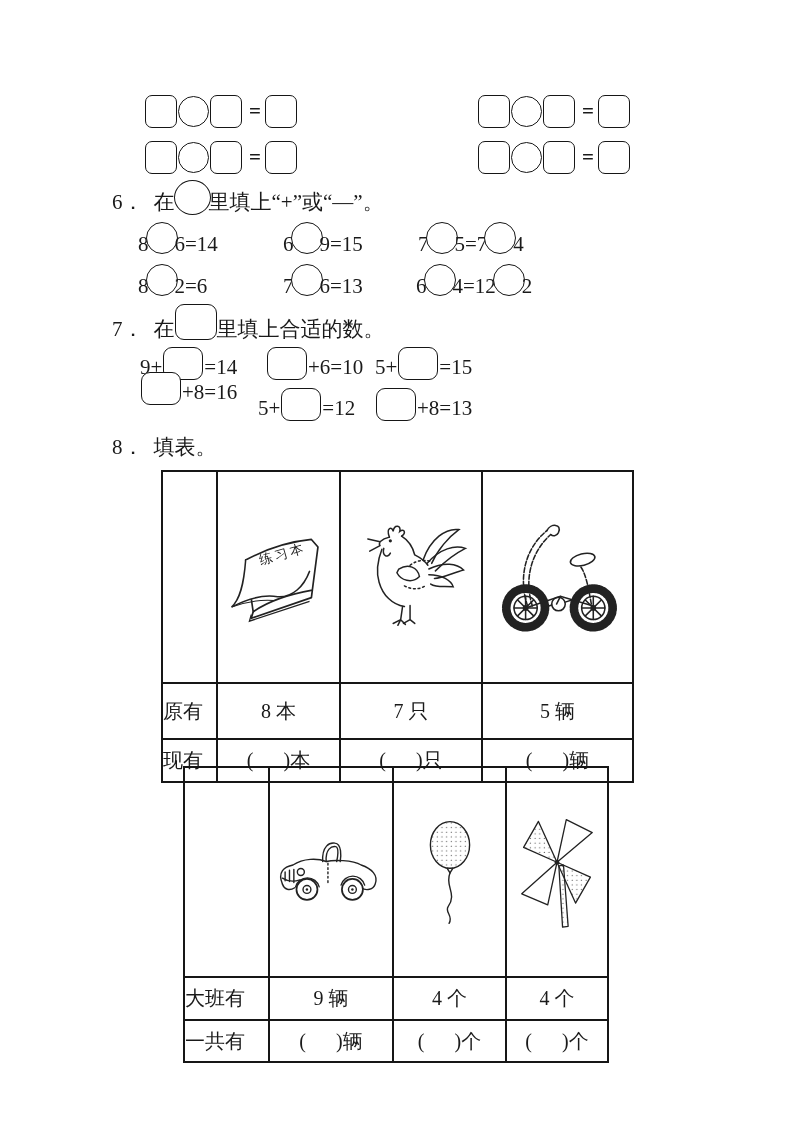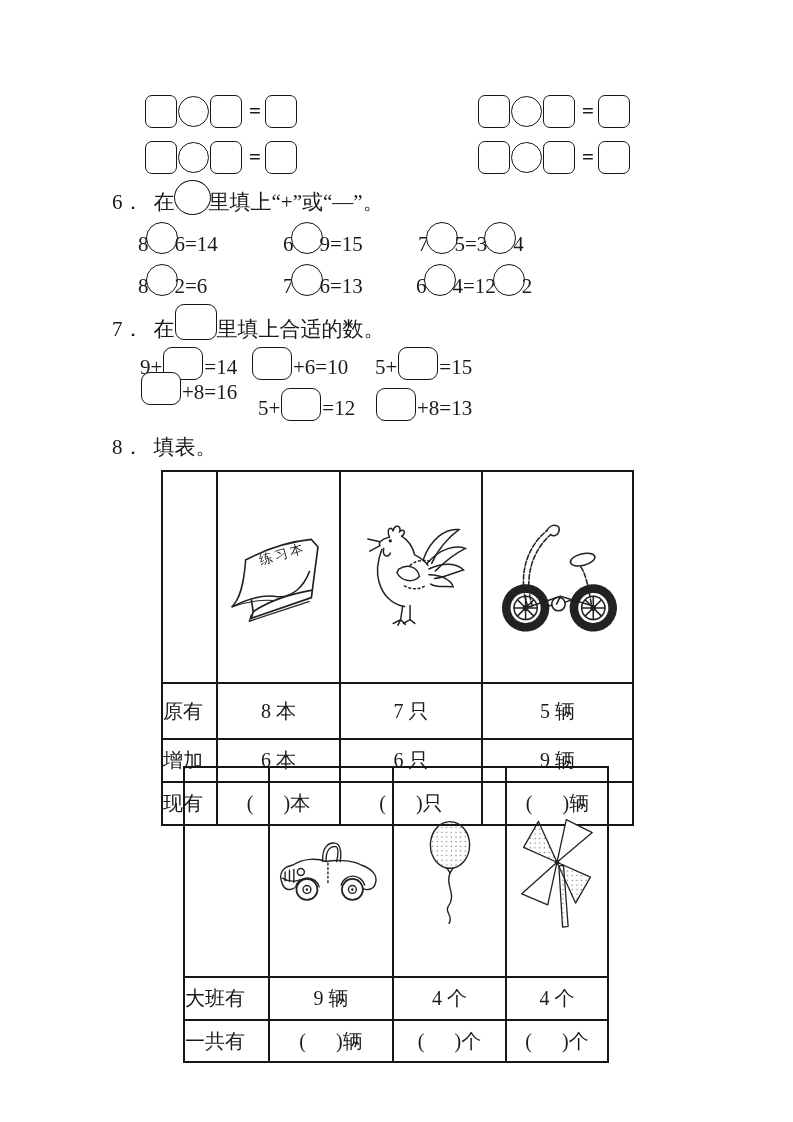--- a/index.html
+++ b/index.html
@@ -87,40 +87,40 @@
     <span class="num">6．</span><span>在</span><div class="tcirc"></div><span>里填上“+”或“—”。</span>
   </div>
 
   <div class="eq" style="left:138px;top:222px">
     <span class="t">8</span><div class="c"></div><span class="t">6=14</span>
   </div>
   <div class="eq" style="left:283px;top:222px">
     <span class="t">6</span><div class="c"></div><span class="t">9=15</span>
   </div>
   <div class="eq" style="left:418px;top:222px">
-    <span class="t">7</span><div class="c"></div><span class="t">5=3</span><div class="c"></div><span class="t">4</span>
+    <span class="t">7</span><div class="c"></div><span class="t">5=7</span><div class="c"></div><span class="t">4</span>
   </div>
   <div class="eq" style="left:138px;top:264px">
     <span class="t">8</span><div class="c"></div><span class="t">2=6</span>
   </div>
   <div class="eq" style="left:283px;top:264px">
     <span class="t">7</span><div class="c"></div><span class="t">6=13</span>
   </div>
   <div class="eq" style="left:416px;top:264px">
     <span class="t">6</span><div class="c"></div><span class="t">4=12</span><div class="c"></div><span class="t">2</span>
   </div>
 
   <div class="qtitle" style="left:112px;top:304px">
     <span class="num">7．</span><span>在</span><div class="tbox"></div><span>里填上合适的数。</span>
   </div>
 
   <div class="eq7" style="left:140px;top:347px">
     <span class="t">9+</span><div class="b"></div><span class="t">=14</span>
   </div>
-  <div class="eq7" style="left:251px;top:347px">
+  <div class="eq7" style="left:266px;top:347px">
     <span class="t"></span><div class="b"></div><span class="t">+6=10</span>
   </div>
   <div class="eq7" style="left:375px;top:347px">
     <span class="t">5+</span><div class="b"></div><span class="t">=15</span>
   </div>
   <div class="eq7" style="left:140px;top:372px">
     <span class="t"></span><div class="b"></div><span class="t">+8=16</span>
   </div>
   <div class="eq7" style="left:258px;top:388px">
     <span class="t">5+</span><div class="b"></div><span class="t">=12</span>
@@ -192,26 +192,20 @@
         </svg>
       </td>
     </tr>
     <tr style="height:56px">
       <td class="lbl">原有</td>
       <td class="val">8 本</td>
       <td class="val">7 只</td>
       <td class="val">5 辆</td>
     </tr>
     <tr style="height:43px">
-      <td class="lbl">增加</td>
-      <td class="val">6 本</td>
-      <td class="val">6 只</td>
-      <td class="val">9 辆</td>
-    </tr>
-    <tr style="height:43px">
       <td class="lbl">现有</td>
       <td class="val">(      )本</td>
       <td class="val">(      )只</td>
       <td class="val">(      )辆</td>
     </tr>
   </tbody>
     </table>
 
   <table class="wtab" style="left:183px;top:766px;width:424px">
     <colgroup>

